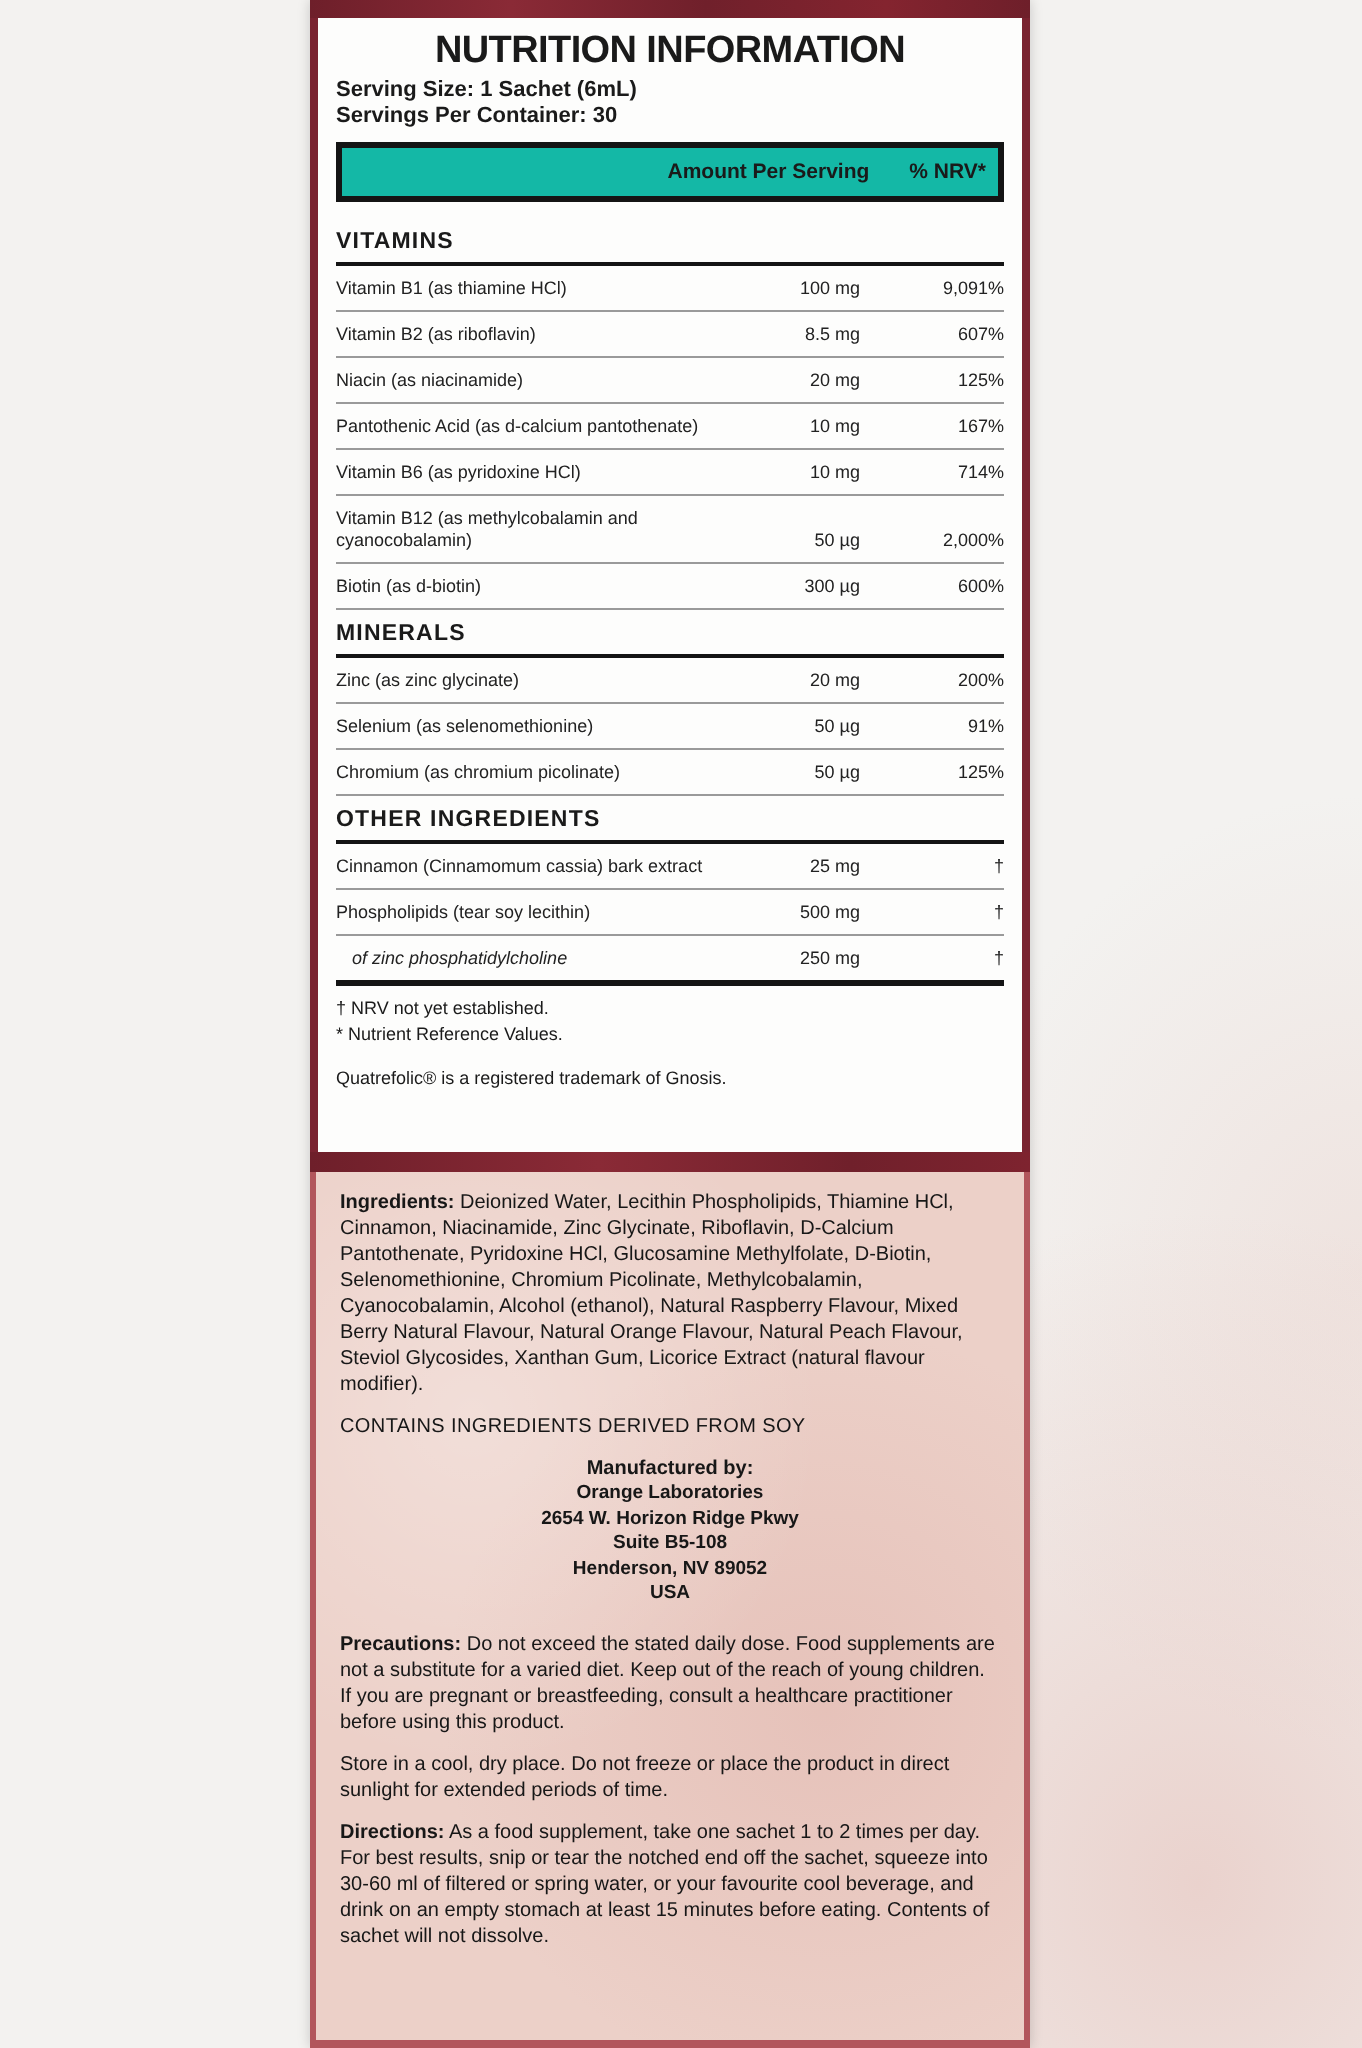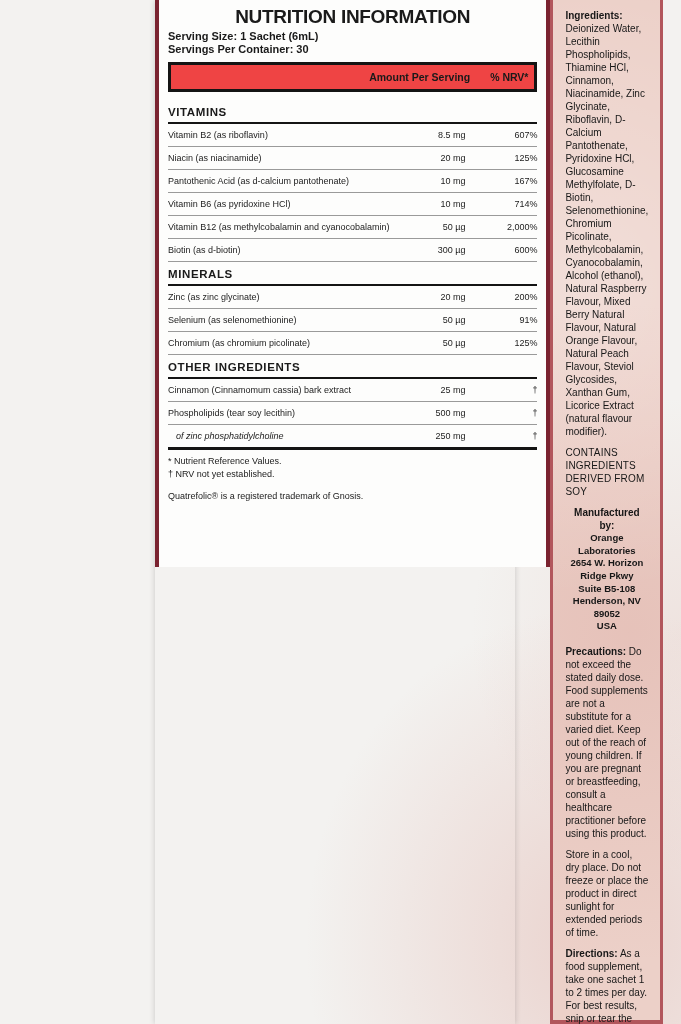--- a/index.html
+++ b/index.html
@@ -6,38 +6,38 @@
   body{
     width:681px;height:1024px;position:relative;overflow:hidden;
     font-family:"Liberation Sans", sans-serif;
     background:
       radial-gradient(ellipse 420px 480px at 88% 92%, rgba(219,158,148,0.38), transparent 70%),
       radial-gradient(ellipse 300px 340px at 100% 62%, rgba(228,192,184,0.30), transparent 70%),
       #f3f2f0;
   }
   .label{
     position:absolute;left:155px;top:0;width:360px;height:1024px;
-    display:flex;flex-direction:row;box-sizing:border-box;
+    display:flex;flex-direction:column;box-sizing:border-box;
     box-shadow:0 0 6px rgba(0,0,0,0.18);
   }
   .top-band{
     height:9px;flex:0 0 auto;
     background:linear-gradient(90deg,#6e1f2a,#8a2a36 28%,#70202b 55%,#84242f 80%,#6e1f2a);
   }
   .white-panel{
     background:#fdfdfc;border-left:4px solid #7a2330;border-right:4px solid #7a2330;
     box-sizing:border-box;height:567px;overflow:hidden;flex:0 0 auto;
     padding:5px 9px 4px;color:#1a1a1a;
   }
   .nut-title{font-size:19px;font-weight:bold;text-align:center;letter-spacing:-0.3px;margin:1px 0 2px;}
   .serving{font-size:11px;font-weight:bold;line-height:1.18;}
   .amount-header-box{
     border:3px solid #141414;margin:6px 0 8px;padding:6px 6px;
     display:flex;justify-content:flex-end;gap:20px;
-    font-size:10.5px;font-weight:bold;background:#ef4444;
+    font-size:10.5px;font-weight:bold;background:#14b8a6;
   }
   .section-header{
     font-size:11.5px;font-weight:bold;letter-spacing:0.6px;
     border-bottom:2px solid #141414;padding:6px 0 4px;
   }
   .row{
     display:flex;align-items:flex-end;border-bottom:1px solid #9a9a9a;
     padding:6px 0 5px;font-size:9px;line-height:1.22;color:#222;
   }
   .row .lbl{flex:1;padding-right:6px;}
@@ -75,20 +75,25 @@
     <div class="serving">Serving Size: 1 Sachet  (6mL)</div>
     <div class="serving">Servings Per Container: 30</div>
 
     <div class="amount-header-box">
       <span>Amount Per Serving</span>
       <span>% NRV*</span>
     </div>
 
     <div class="section-header">VITAMINS</div>
 
+    <div class="row">
+      <span class="lbl">Vitamin B1 (as thiamine HCl)</span>
+      <span class="amt">100 mg</span>
+      <span class="nrv">9,091%</span>
+    </div>
     <div class="row">
       <span class="lbl">Vitamin B2 (as riboflavin)</span>
       <span class="amt">8.5 mg</span>
       <span class="nrv">607%</span>
     </div>
     <div class="row">
       <span class="lbl">Niacin (as niacinamide)</span>
       <span class="amt">20 mg</span>
       <span class="nrv">125%</span>
     </div>
@@ -143,22 +148,22 @@
       <span class="amt">500 mg</span>
       <span class="nrv">†</span>
     </div>
     <div class="row thick-end">
       <span class="lbl italic">of zinc phosphatidylcholine</span>
       <span class="amt">250 mg</span>
       <span class="nrv">†</span>
     </div>
 
     <div class="footnotes">
+      <div>† NRV not yet established.</div>
       <div>* Nutrient Reference Values.</div>
-      <div>† NRV not yet established.</div>
     </div>
     <div class="trademark">Quatrefolic® is a registered trademark of Gnosis.</div>
   </div>
 
   <div class="red-sep"></div>
 
   <div class="pink-panel">
     <p><span class="lead">Ingredients:</span> <span>Deionized Water, Lecithin Phospholipids, Thiamine HCl, Cinnamon, Niacinamide, Zinc Glycinate, Riboflavin, D-Calcium Pantothenate, Pyridoxine HCl, Glucosamine Methylfolate, D-Biotin, Selenomethionine, Chromium Picolinate, Methylcobalamin, Cyanocobalamin, Alcohol (ethanol), Natural Raspberry Flavour, Mixed Berry Natural Flavour, Natural Orange Flavour, Natural Peach Flavour, Steviol Glycosides, Xanthan Gum, Licorice Extract (natural flavour modifier).</span></p>
 
     <p class="soy">CONTAINS INGREDIENTS DERIVED FROM SOY</p>

